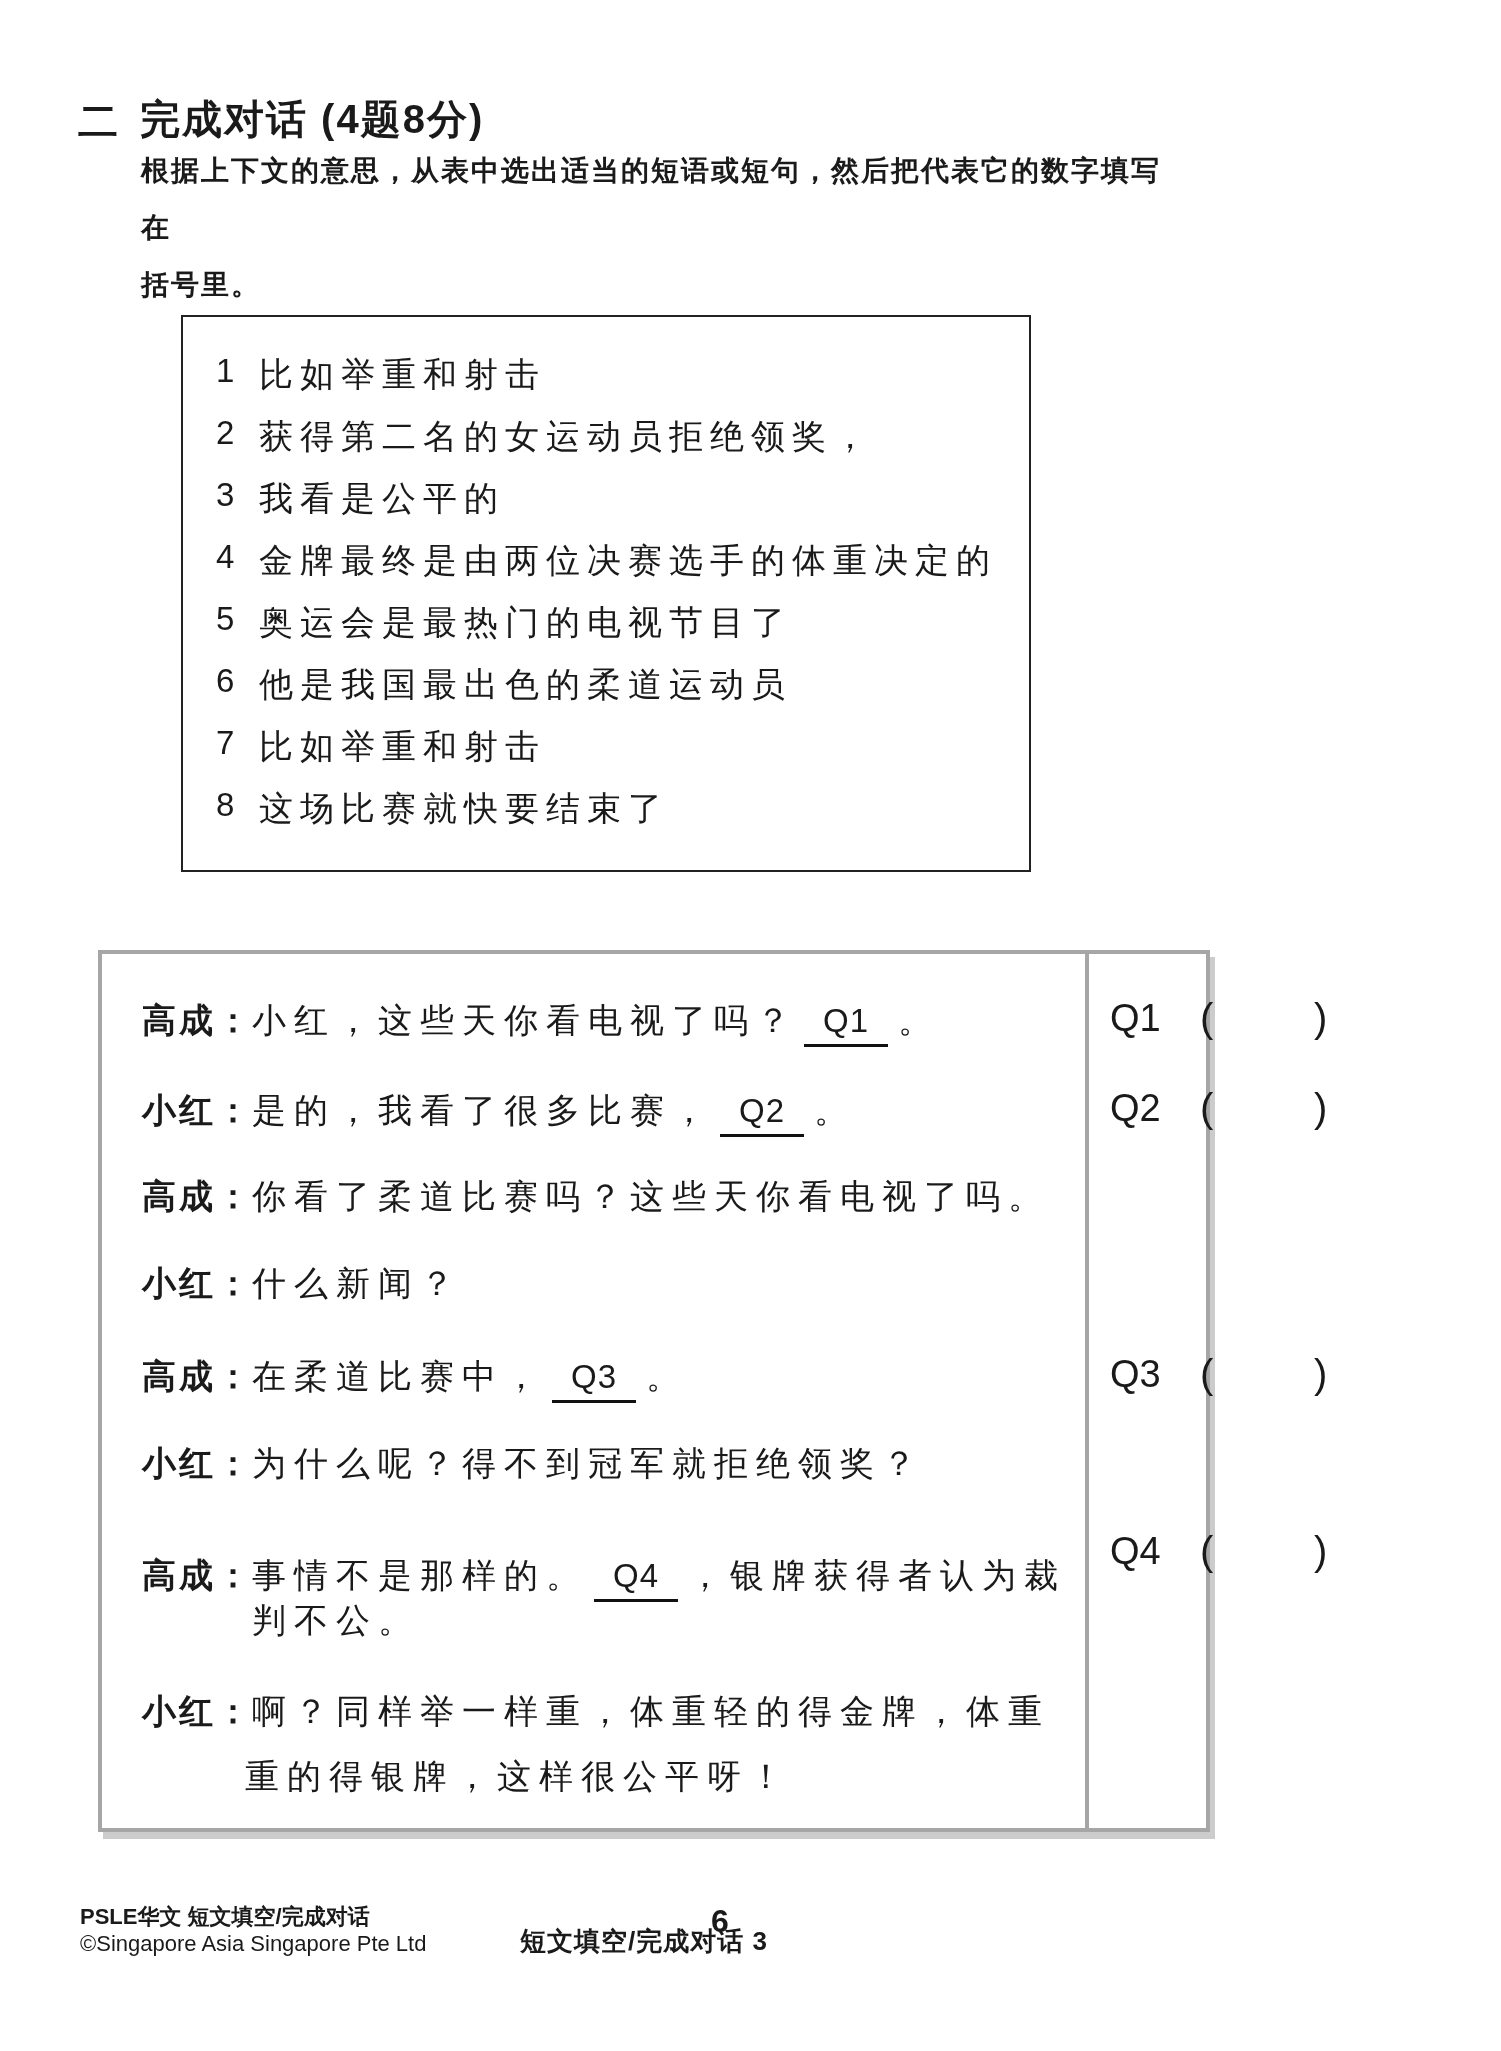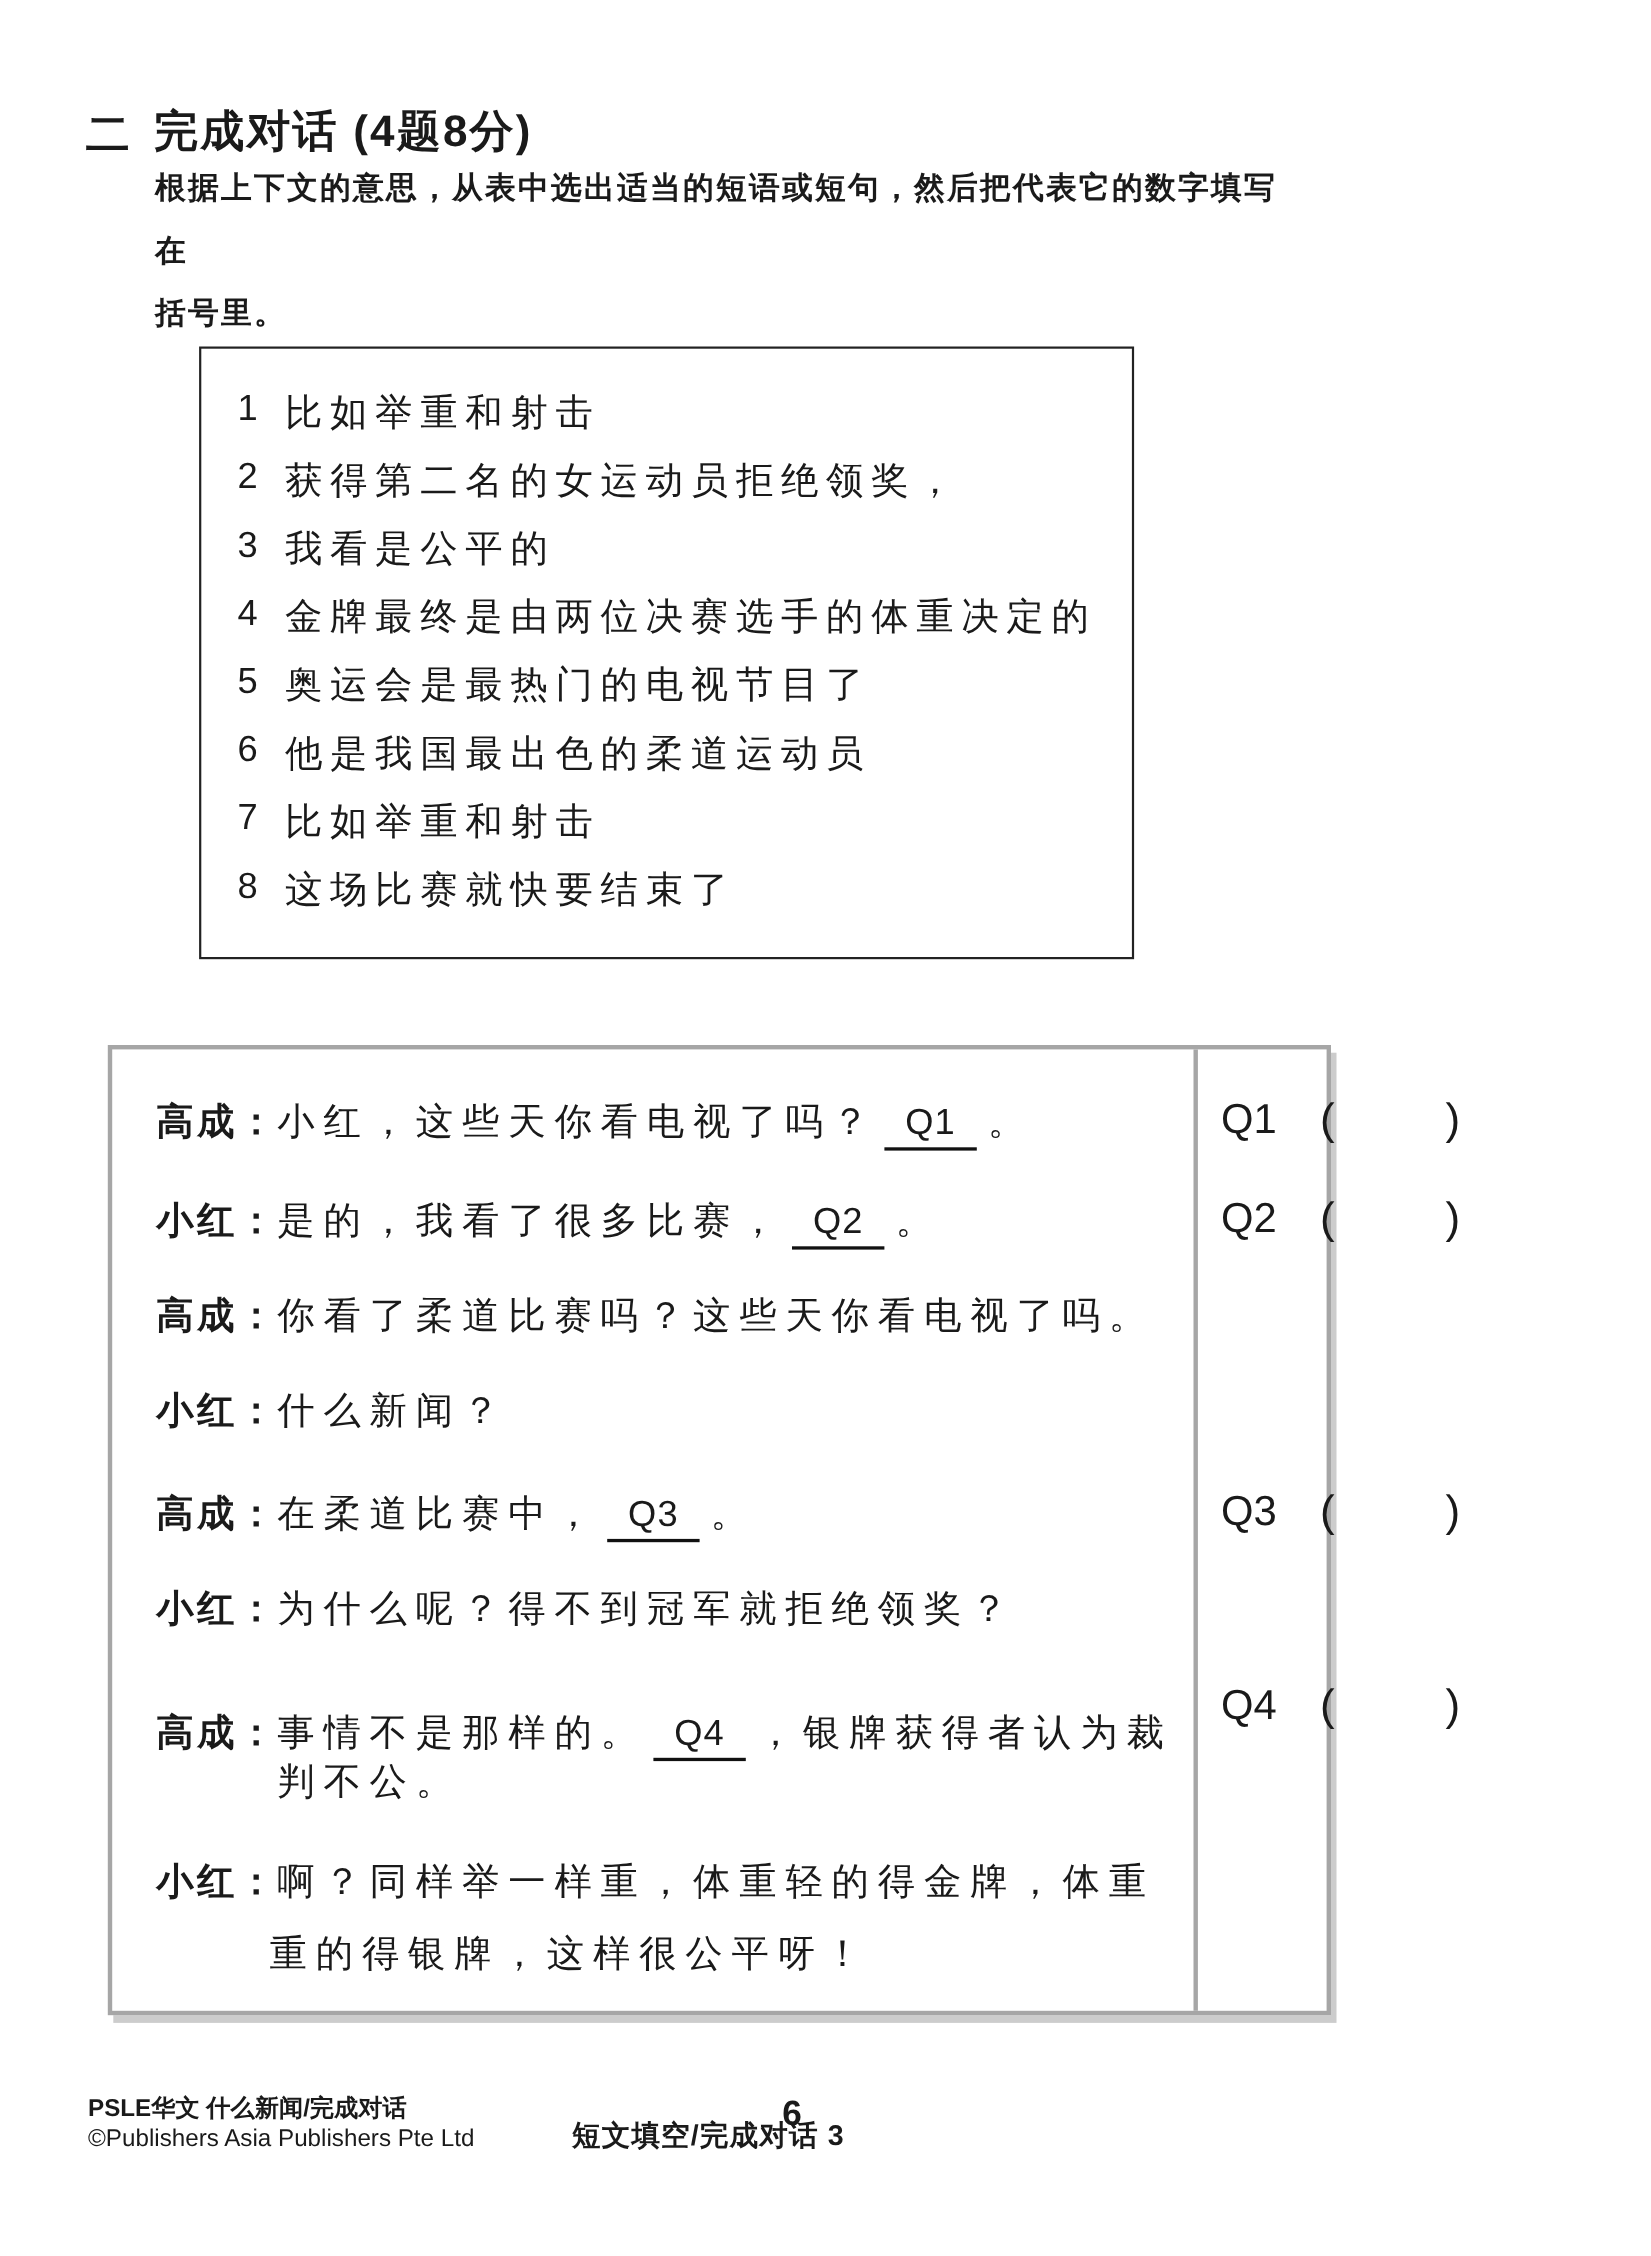--- a/index.html
+++ b/index.html
@@ -206,19 +206,19 @@
       <span class="ans-close">)</span>
     </div>
     <div class="ans-row" style="top:574px;">
       <span class="ans-label">Q4</span>
       <span class="ans-open">(</span>
       <span class="ans-close">)</span>
     </div>
   </div>
 
   <div class="footer-left">
-    <div>PSLE华文  什么新闻/完成对话</div>
-    <div class="copyright">©Publishers Asia Publishers Pte Ltd</div>
+    <div>PSLE华文  短文填空/完成对话</div>
+    <div class="copyright">©Singapore Asia Singapore Pte Ltd</div>
   </div>
   <div class="page-num">6</div>
   <div class="footer-tag">短文填空/完成对话 3</div>
 
 </div>
 
 </body></html>

